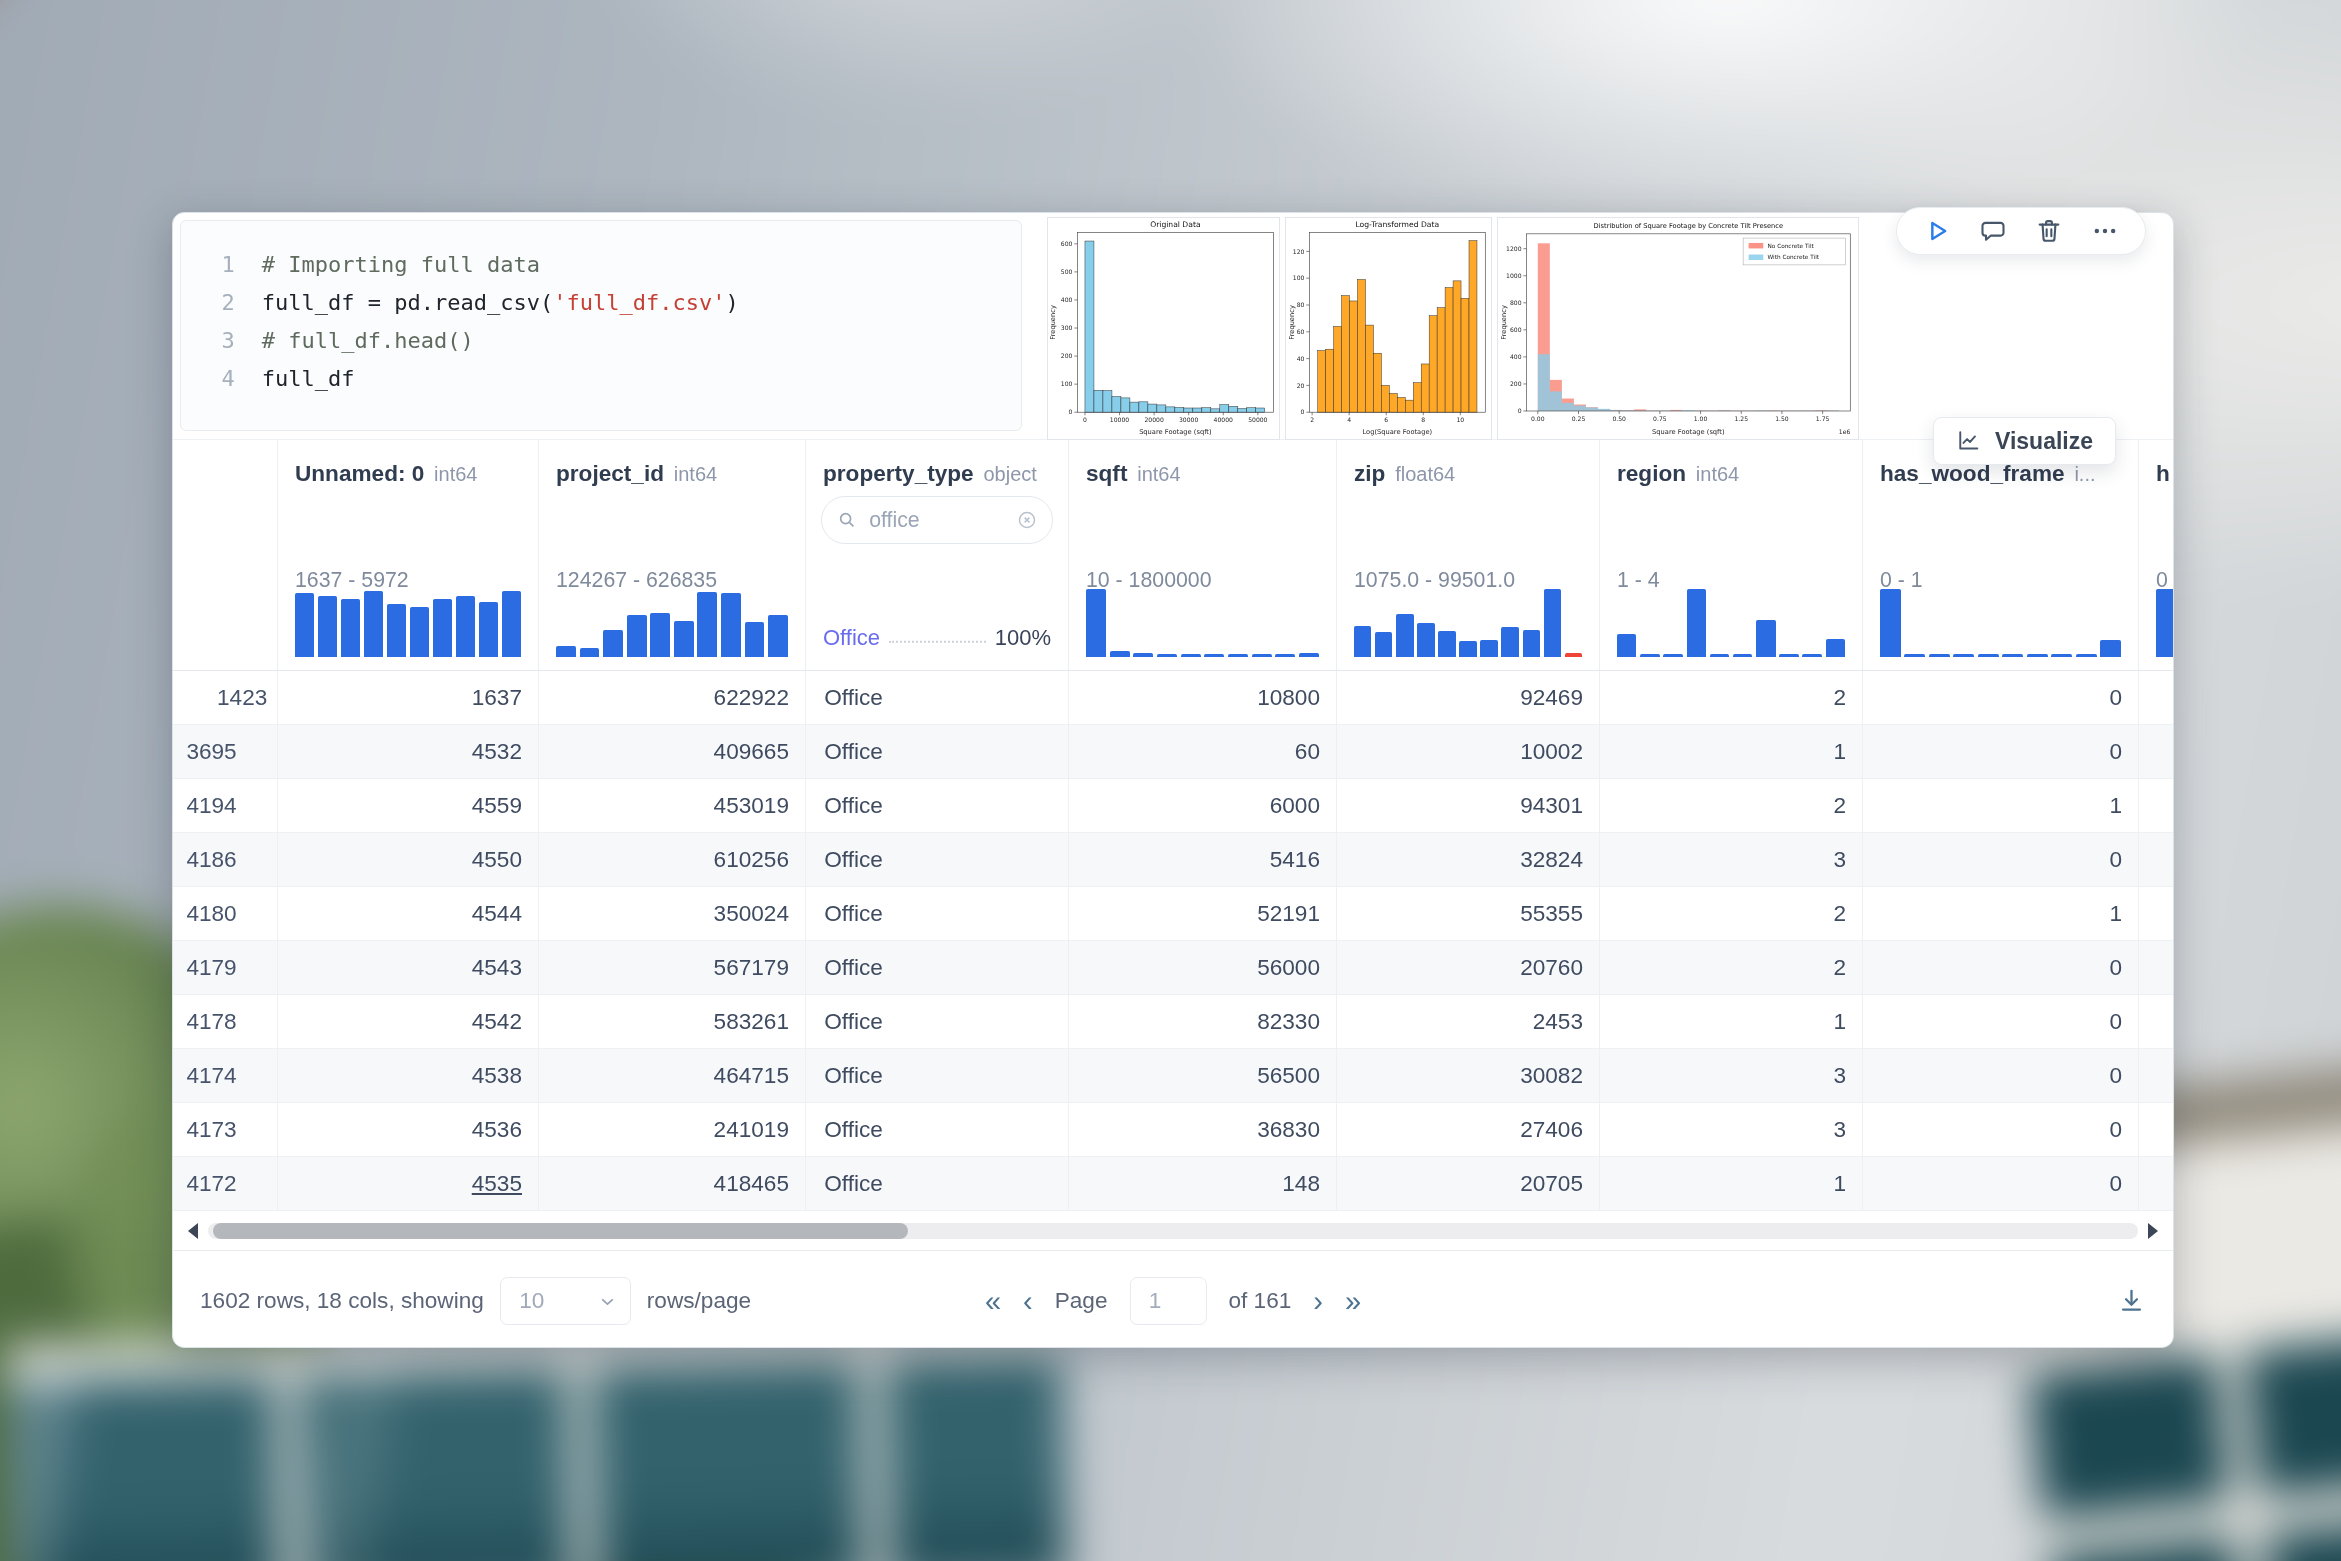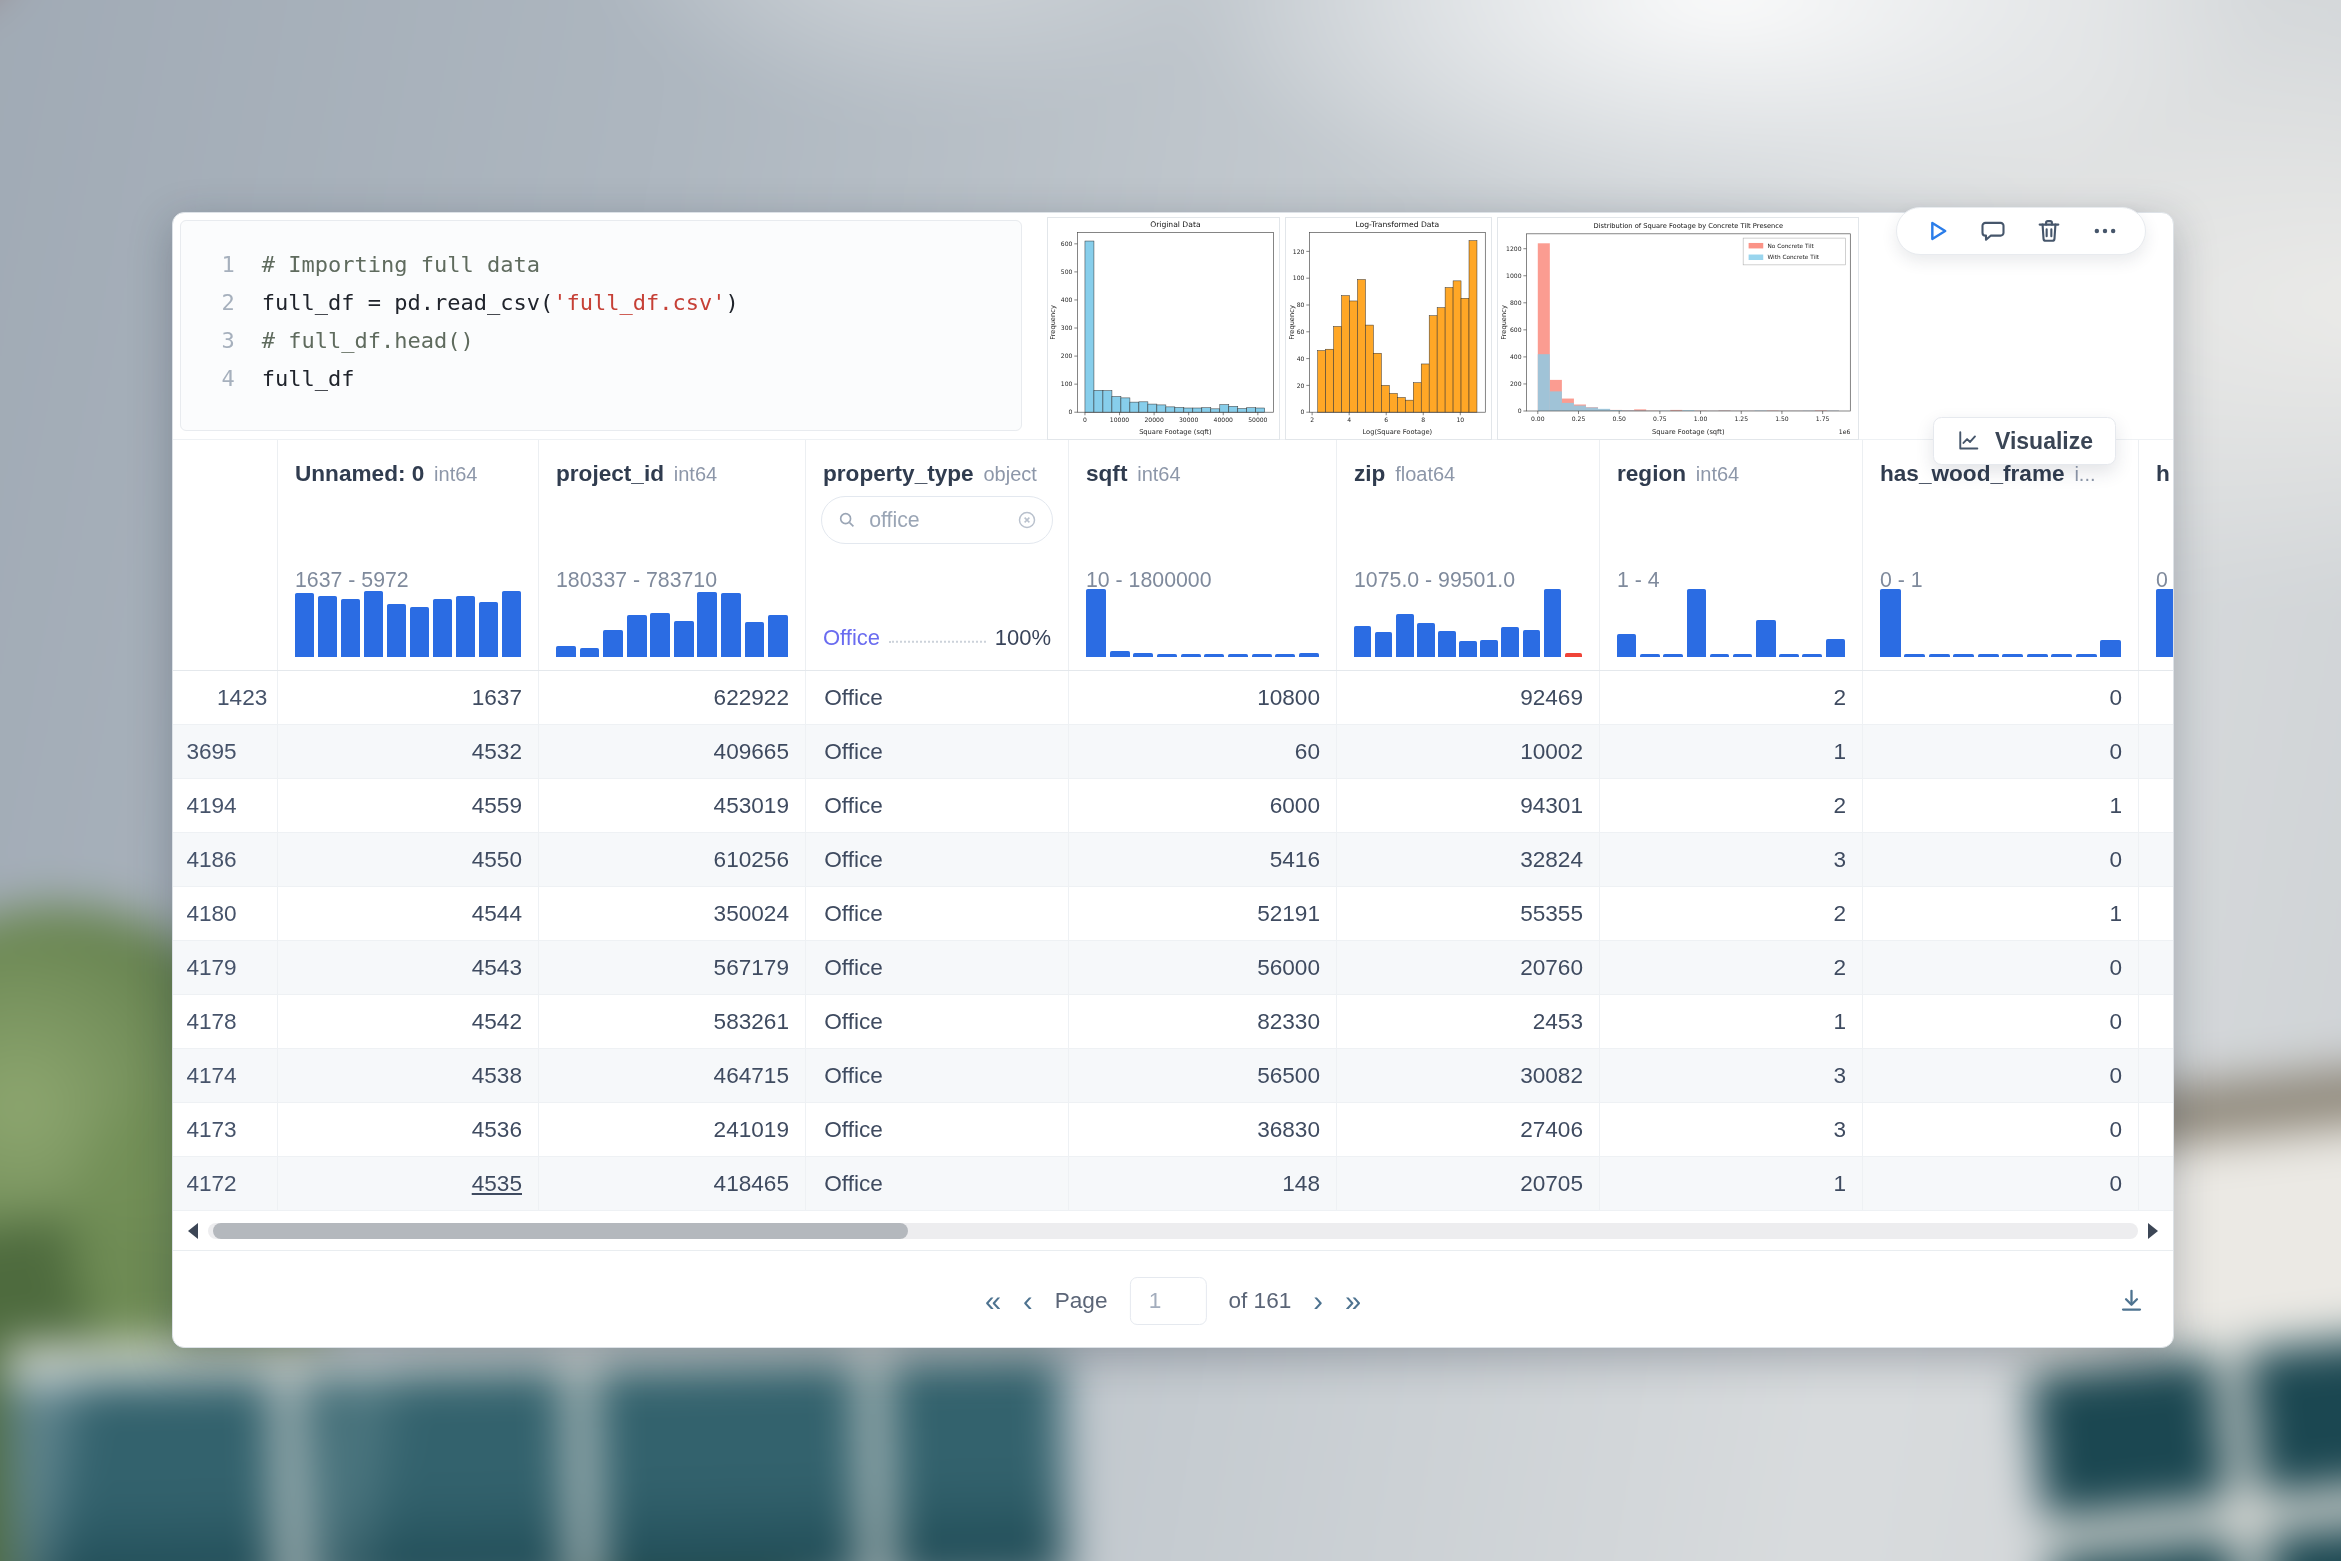--- a/index.html
+++ b/index.html
@@ -415,21 +415,21 @@
             <div class="bar" style="height: 89%;"></div>
             <div class="bar" style="height: 81%;"></div>
             <div class="bar" style="height: 97%;"></div>
           </div>
         </div>
         <div class="col" style="width: 267px;">
           <div class="cname-row">
             <span class="cname">project_id</span>
             <span class="ctype">int64</span>
           </div>
-          <div class="crange">180337 - 783710</div>
+          <div class="crange">124267 - 626835</div>
           <div class="chist">
             <div class="bar" style="height: 15%;"></div>
             <div class="bar" style="height: 12%;"></div>
             <div class="bar" style="height: 39%;"></div>
             <div class="bar" style="height: 61%;"></div>
             <div class="bar" style="height: 64%;"></div>
             <div class="bar" style="height: 53%;"></div>
             <div class="bar" style="height: 95%;"></div>
             <div class="bar" style="height: 93%;"></div>
             <div class="bar" style="height: 51%;"></div>
@@ -660,20 +660,30 @@
 
     <div class="hscroll">
       <span class="arr arr-l"></span>
       <div class="track">
         <div class="thumb"></div>
       </div>
       <span class="arr arr-r"></span>
     </div>
 
     <div class="footer">
+      <div class="f-left">
+        <span>1602 rows, 18 cols, showing</span>
+        <div class="select">
+          <span>10</span>
+          <svg viewBox="0 0 24 24" width="21" height="21" fill="none" stroke="#97a2b3" stroke-width="2.1">
+              <path d="M6 9.5l6 5.5 6-5.5"></path>
+            </svg>
+        </div>
+        <span>rows/page</span>
+      </div>
       <div class="f-center">
         <span class="pg-btn">«</span>
         <span class="pg-btn">‹</span>
         <span class="pg-label">Page</span>
         <div class="pg-input">
           <span>1</span>
         </div>
         <span class="pg-label">of 161</span>
         <span class="pg-btn">›</span>
         <span class="pg-btn">»</span>

